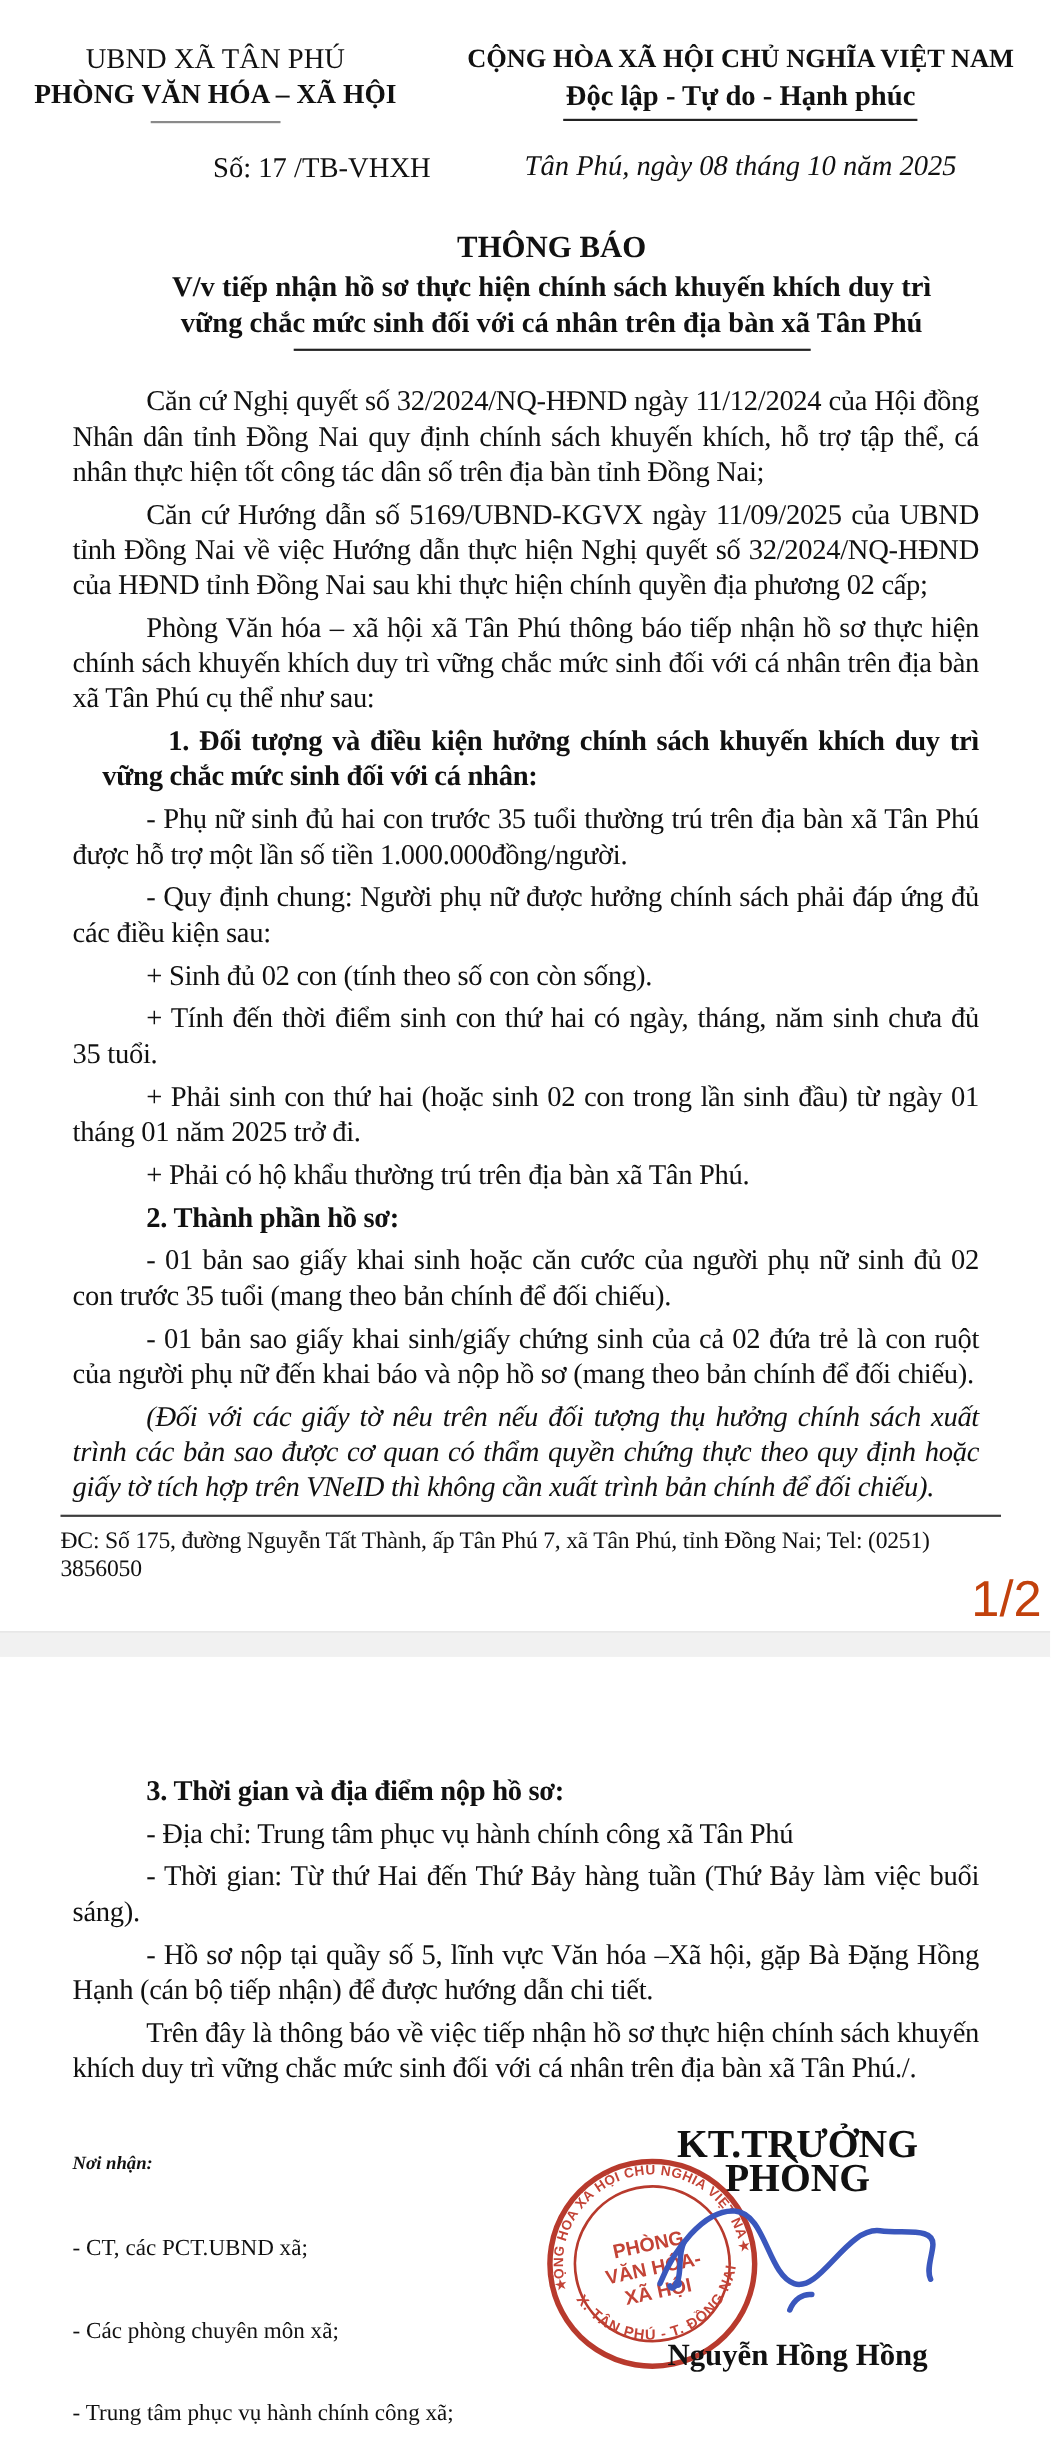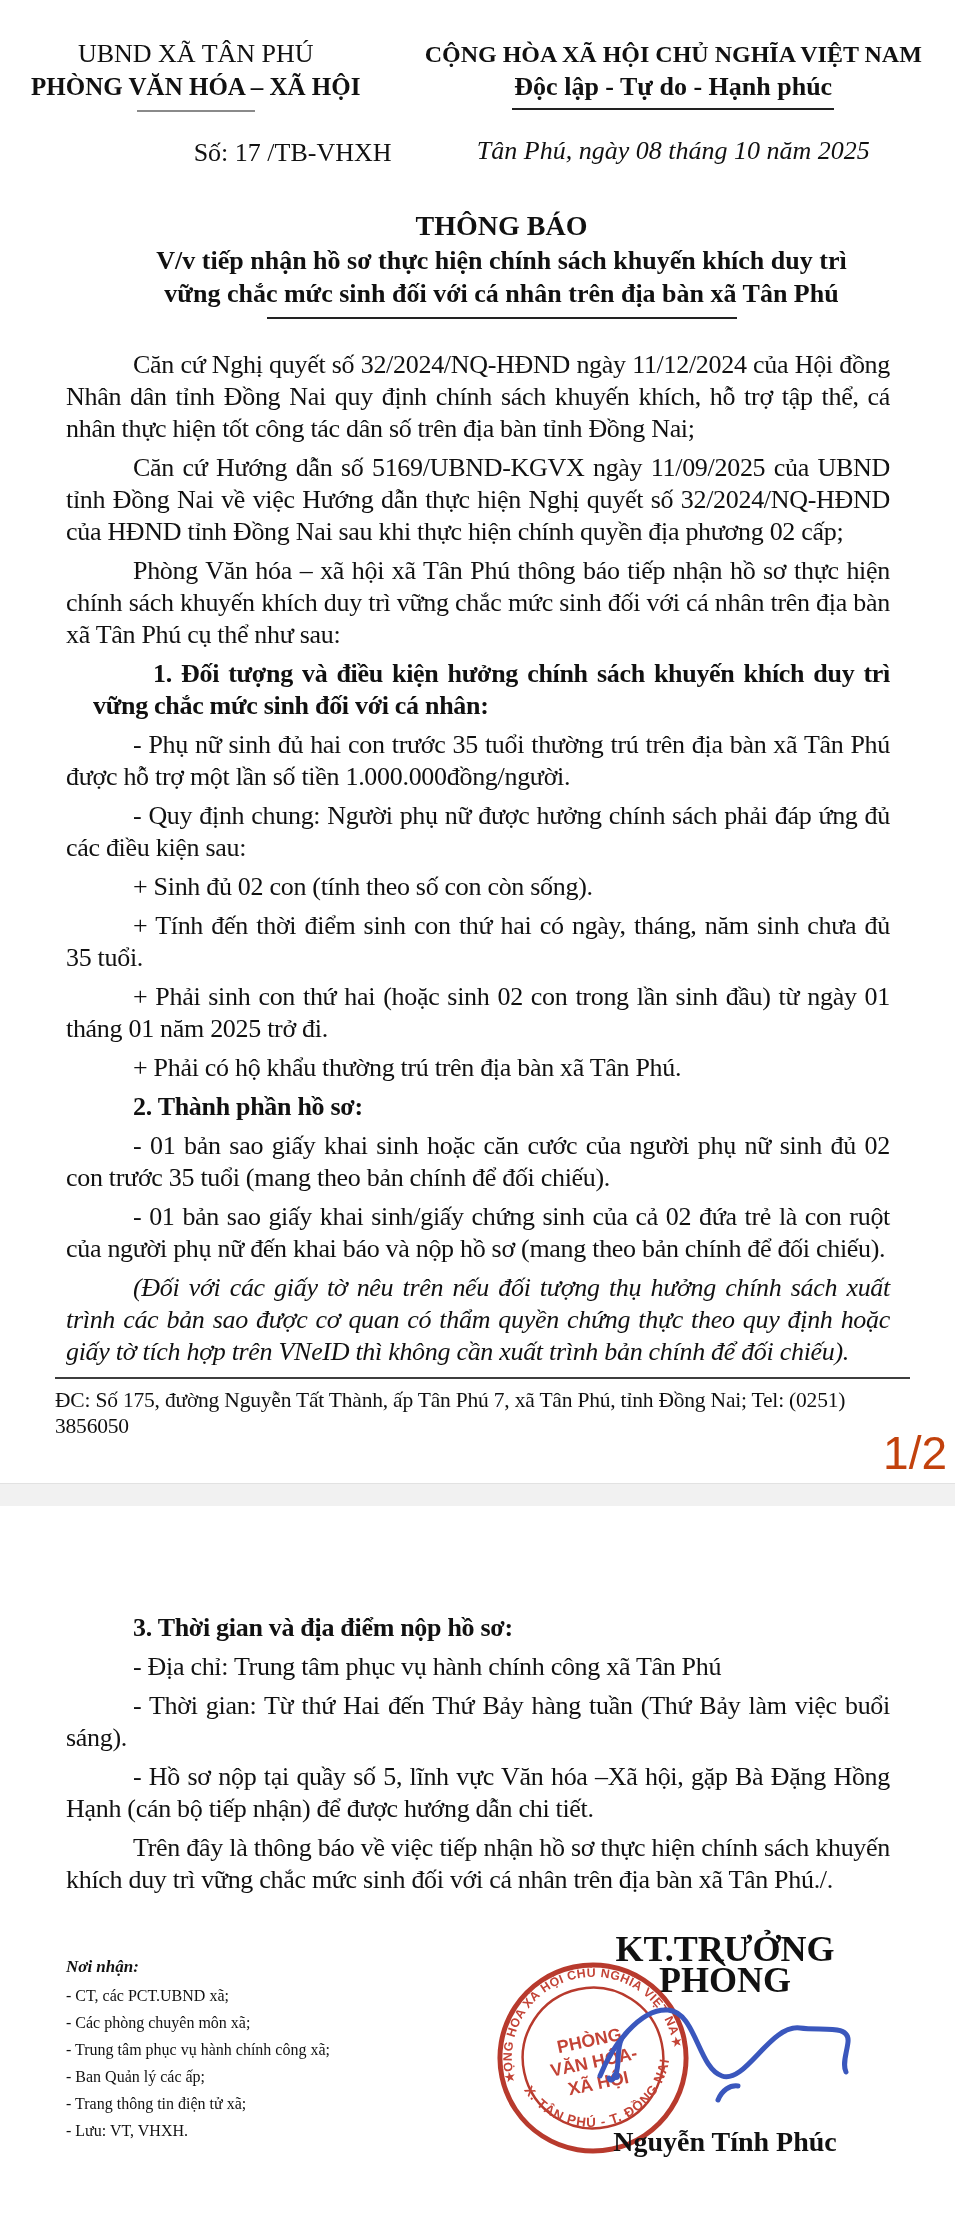--- a/index.html
+++ b/index.html
@@ -38,21 +38,21 @@
   p.h1hang{font-weight:bold;padding-left:27px;text-indent:60px;}
   p.italic{font-style:italic;}
   
   .p1-footer{position:absolute;left:55px;right:45px;top:1377px;border-top:2px solid #3d3d3d;}
   .p1-address{font-size:21.5px;line-height:26px;padding-top:8px;letter-spacing:-0.2px;}
   .page-indicator{position:absolute;top:1430px;right:8px;font-family:"Liberation Sans",sans-serif;
                   font-size:46px;line-height:46px;color:#c2410c;}
   
   .recipients{position:absolute;left:66px;top:446px;width:360px;}
   .recipients-label{font-size:17px;font-weight:bold;font-style:italic;line-height:30px;}
-  .recipients div.item{font-size:16px;line-height:27px;}
+  .recipients div.item{font-size:21px;line-height:27px;margin-top:48px;}
   .sig-head{position:absolute;left:553px;top:428px;width:344px;text-align:center;}
   .sig-line{font-size:36px;line-height:31px;font-weight:bold;}
   .sig-name{position:absolute;left:553px;top:620px;width:344px;text-align:center;
             font-size:28px;font-weight:bold;}
   .stamp-wrap{position:absolute;left:494px;top:453px;width:198px;height:198px;
               transform:rotate(-12deg);opacity:0.93;}
   .sign-wrap{position:absolute;left:470px;top:482px;width:400px;height:150px;}
   .stamp-red{fill:#bf3527;}
   .stamp-ring{fill:none;stroke:#b32c1e;}
   .sig-stroke{fill:none;stroke:#3a57bd;stroke-width:5;stroke-linecap:round;stroke-linejoin:round;}
@@ -163,15 +163,15 @@
 
     <div class="sign-wrap">
       <svg width="400" height="150" viewBox="0 0 400 150">
         <path class="sig-stroke" d="M 130,88 C 142,58 170,20 198,22 C 226,24 228,80 252,88 C 276,96 300,36 330,40 C 352,43 380,36 378,54 C 377,64 372,76 376,84"></path>
         <path class="sig-stroke" d="M 152,50 C 146,62 150,74 146,86 C 144,92 140,94 139,90" stroke-width="6"></path>
         <circle cx="146" cy="88" r="4" fill="#3a57bd"></circle>
         <path class="sig-stroke" d="M 248,112 C 252,102 260,97 268,98"></path>
       </svg>
     </div>
 
-    <div class="sig-name">Nguyễn Tính Phúc</div>
+    <div class="sig-name">Nguyễn Hồng Hồng</div>
   </div>
 </div>
 
 </body></html>

